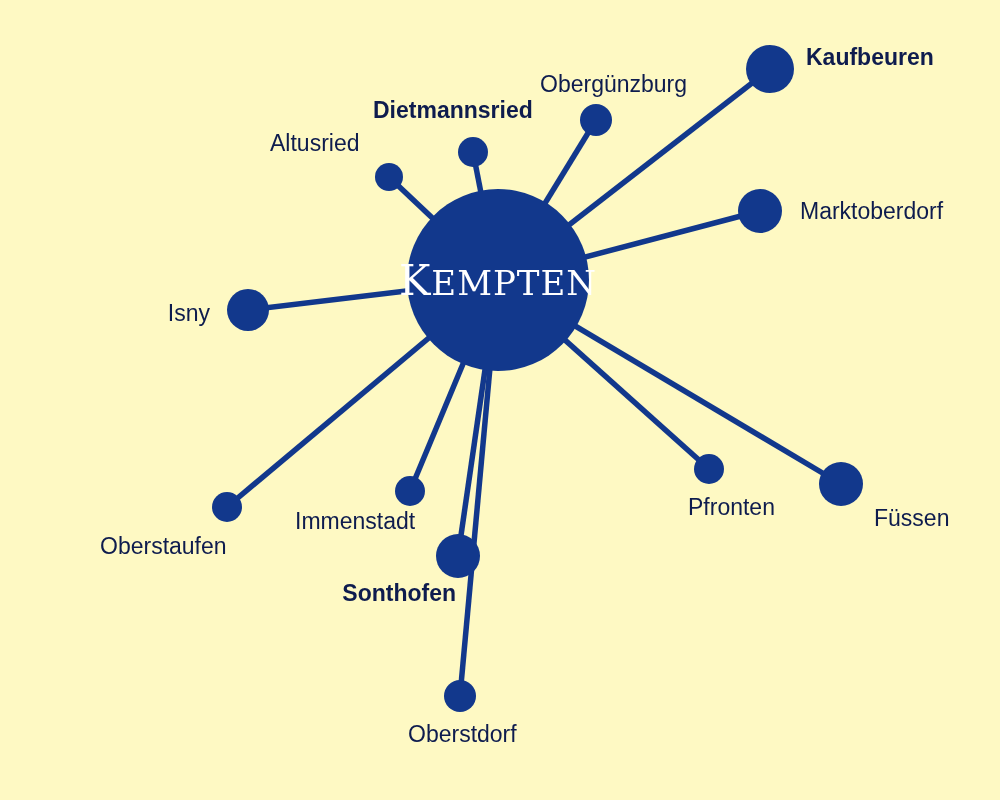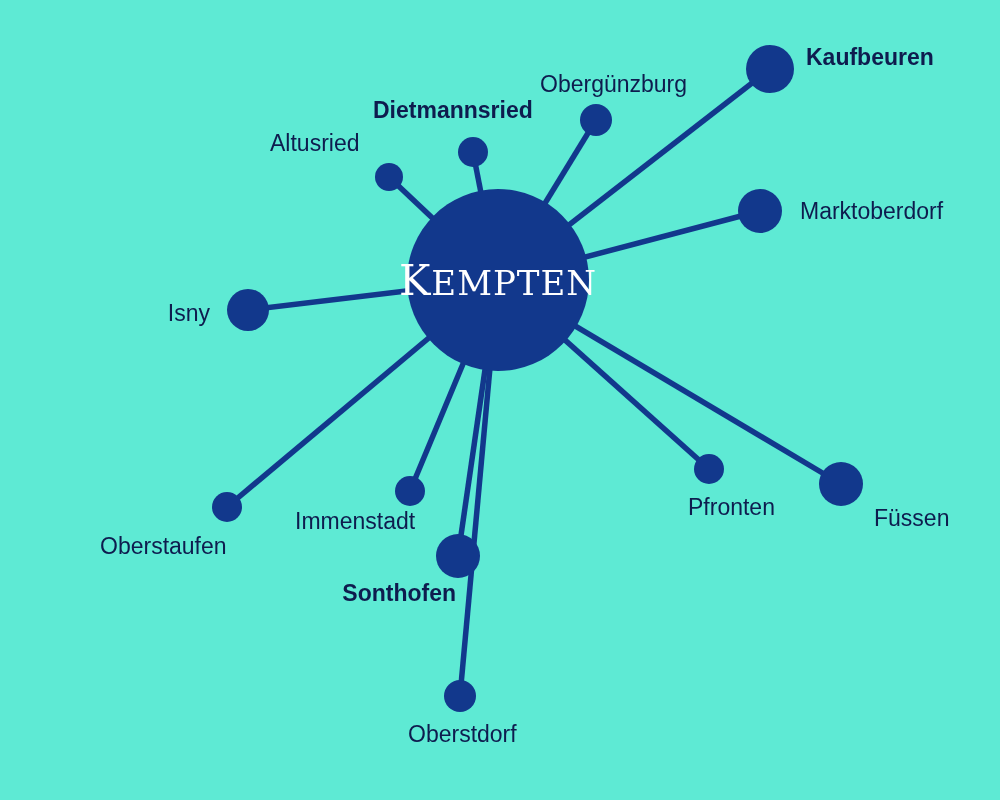--- a/index.html
+++ b/index.html
@@ -4,21 +4,21 @@
 <style>
   html, body {
     margin: 0;
     padding: 0;
     background: #ffffff;
   }
   #stage {
     position: relative;
     width: 1000px;
     height: 800px;
-    background: #5eead4;
+    background: #fef9c3;
     overflow: hidden;
   }
   svg text.node-label {
     font-family: "Liberation Sans", sans-serif;
     font-size: 23px;
   }
   svg text.node-label.bold {
     font-weight: bold;
   }
   svg text.hub-label {

